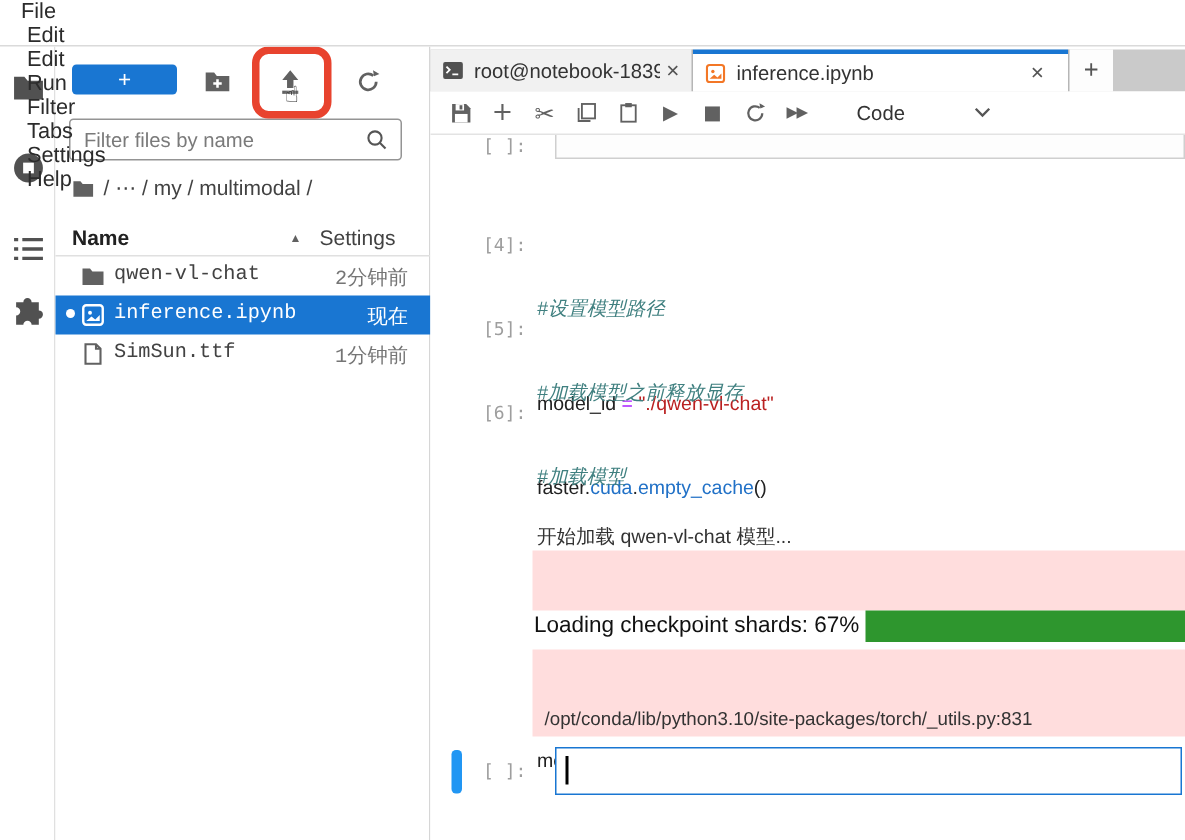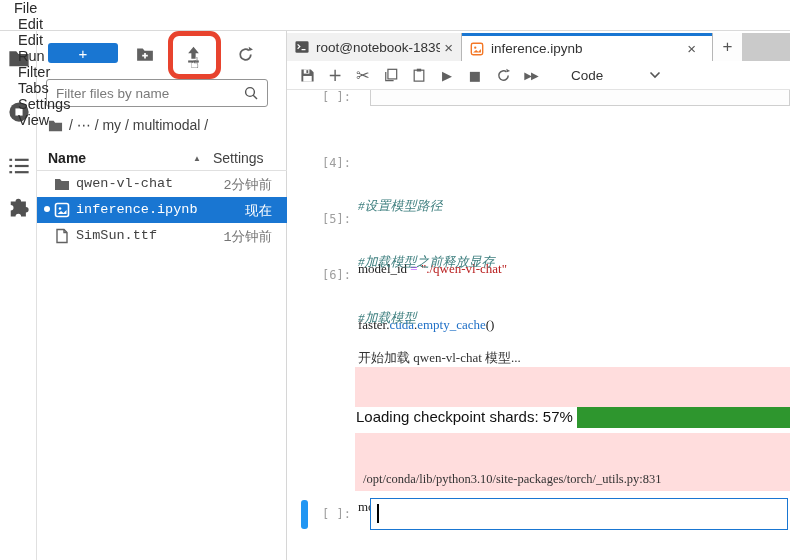--- a/index.html
+++ b/index.html
@@ -73,21 +73,21 @@
                border-bottom:1px solid #e3e3e3; display:flex; align-items:center; }
   .tb-btn { width:28px; height:24px; display:flex; align-items:center; justify-content:center;
             color:#616161; }
   .tb-glyph { font-family:"DejaVu Sans",sans-serif; font-size:14px; color:#616161; }
   #mode-select { display:flex; align-items:center; margin-left:26px; font-size:13.5px; color:#333; }
   #mode-chevron { margin-left:46px; }
 
   
   #nbarea { position:absolute; left:0; top:59px; width:503px; height:470px; background:#fff;
             overflow:hidden; }
-  .mono { font-family:Liberation Serif, serif; }
+  .mono { font-family:Liberation Sans, sans-serif; }
   .prompt { position:absolute; left:35px; width:32px; font-size:12px; color:#9e9e9e;
             font-family:"DejaVu Sans Mono",monospace; white-space:pre; }
   .codeblock { position:absolute; left:71px; right:0; font-size:13px; line-height:21px;
                white-space:pre; overflow:hidden; }
   .tok-com { color:#408080; font-style:italic; }
   .tok-str { color:#BA2121; }
   .tok-op  { color:#AA22FF; }
   .tok-prop{ color:#2171c7; }
   .tok-builtin { color:#008000; }
   .tok-var { color:#212121; }
@@ -115,21 +115,21 @@
     <circle cx="4.5" cy="4" r="1.4" fill="#4a4a4a"></circle>
     <circle cx="20" cy="21" r="1.4" fill="#4a4a4a"></circle>
   </svg>
   <span class="menu-item">File</span>
   <span class="menu-item">Edit</span>
   <span class="menu-item">Edit</span>
   <span class="menu-item">Run</span>
   <span class="menu-item">Filter</span>
   <span class="menu-item">Tabs</span>
   <span class="menu-item">Settings</span>
-  <span class="menu-item">View</span>
+  <span class="menu-item">Help</span>
 </div>
 
 <div id="iconbar">
   <svg class="side-icon" style="top:16px" viewBox="0 0 16 16">
     <path d="M1 3 h5 l1.6 2 H15 v9 H1 z" fill="#515151"></path>
   </svg>
   <svg class="side-icon" style="top:70px" viewBox="0 0 16 16">
     <circle cx="8" cy="8" r="7" fill="#515151"></circle>
       <rect x="5.4" y="5.4" width="5.2" height="5.2" fill="#fff"></rect>
   </svg>
@@ -319,21 +319,21 @@
       <div><span class="tok-var">model </span><span class="tok-op">=</span><span class="tok-var"> AutoModelForCausalLM.</span><span class="tok-prop">from_pretrained</span><span class="tok-var">(model_id, devi</span></div>
     </div>
 
     <div class="stream-out mono" style="top:259px">开始加载 qwen-vl-chat 模型...</div>
 
     <div class="stderr mono" style="top:277px; height:40px">
       <div>The model is automatically converting to bf16 for faster inf</div>
       
     </div>
 
-    <div id="progress-label">Loading checkpoint shards: 57%</div>
+    <div id="progress-label">Loading checkpoint shards: 67%</div>
     <div id="progress-bar"></div>
 
     <div class="stderr mono" style="top:343px; height:58px">
       <div>/opt/conda/lib/python3.10/site-packages/torch/_utils.py:831</div>
       
       
     </div>
 
     <div id="active-bar"></div>
     <span class="prompt" style="top:417px">[ ]:</span>

